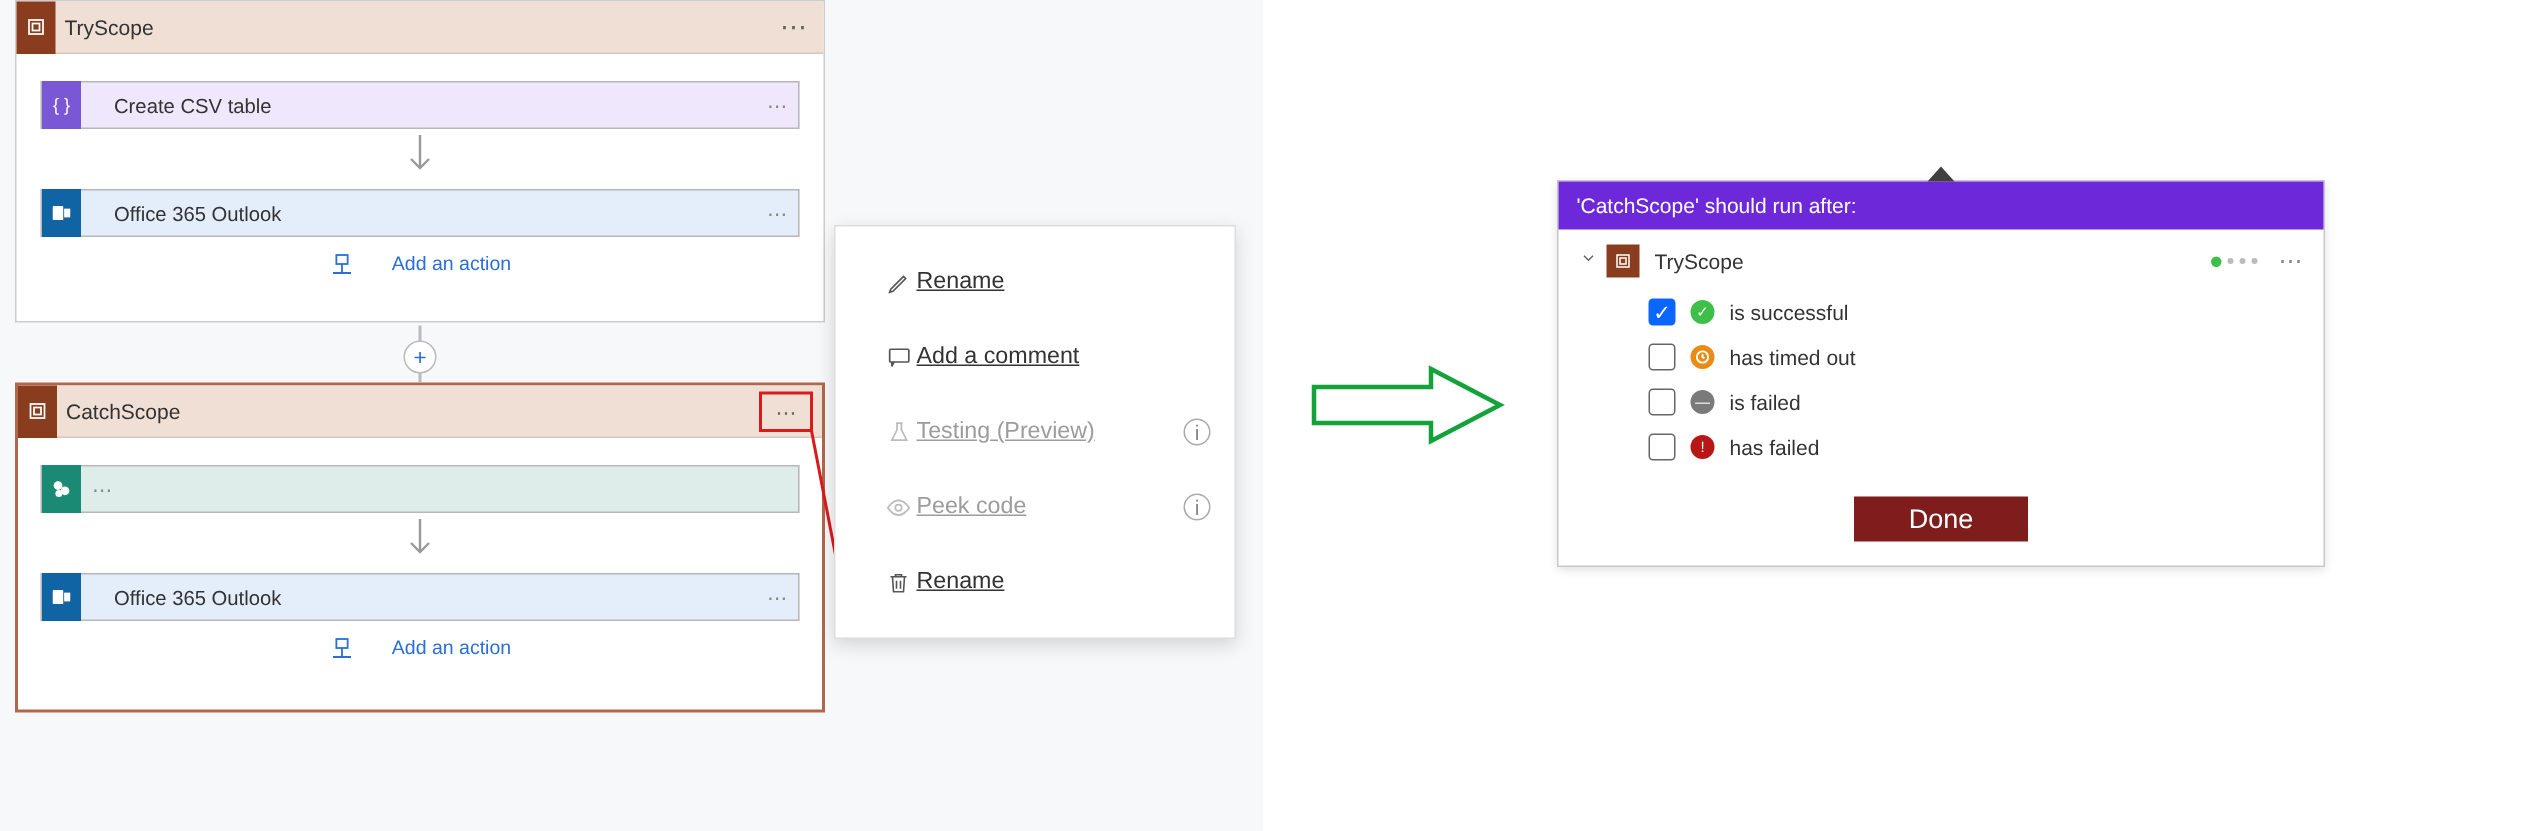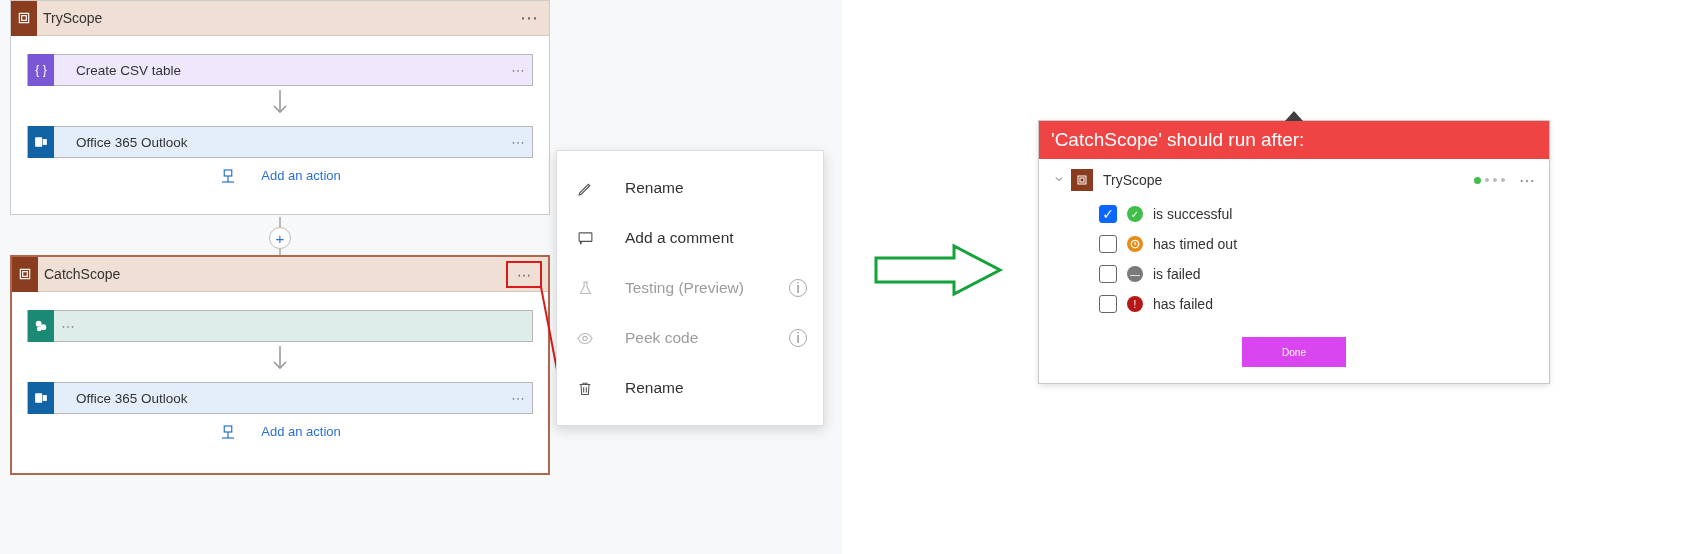--- a/index.html
+++ b/index.html
@@ -28,50 +28,50 @@
   .checkin { background:#deedea; } .checkin .aicon{ background:#1a8a75; }
   .arrow-down { display:flex; justify-content:center; margin:4px 0 8px; }
   .arrow-down svg { stroke:#999; }
   .add-action { display:flex; justify-content:center; align-items:center; gap:24px; color:#2b6fd6; font-size:13px; cursor:pointer; margin-top:10px;}
   .add-action svg { stroke:#2b6fd6; }
   .scope-connector { position:absolute; left:269px; top:217px; width:22px; height:38px; }
   .scope-connector .vline { position:absolute; left:10px; top:0; width:2px; height:38px; background:#bbb; }
   .scope-connector .plus { position:absolute; left:0; top:10px; width:22px; height:22px; border-radius:50%; background:#fff; border:1px solid #bbb; display:flex; align-items:center; justify-content:center; color:#2b6fd6; font-size:15px; cursor:pointer; }
   
   .ctxmenu { position:absolute; left:556px; top:150px; width:268px; background:#fff; border:1px solid #ddd; box-shadow:0 4px 12px rgba(0,0,0,.15); padding:12px 0; }
-  .ctxmenu .item { display:flex; align-items:center; height:50px; padding:0 18px; font-size:15.5px; color:#333; cursor:pointer; gap:30px; position:relative; }
+  .ctxmenu .item { display:flex; align-items:center; height:50px; padding:0 32px; font-size:15.5px; color:#333; cursor:pointer; gap:2px; position:relative;text-decoration:underline; }
   .ctxmenu .item.disabled { color:#9c9c9c; cursor:default; }
   .ctxmenu .item .info { position:absolute; right:16px; color:#888; font-size:14px; border:1px solid #aaa; border-radius:50%; width:18px; height:18px; display:flex; align-items:center; justify-content:center; }
   .ctxmenu .item.highlight { border:2px solid #d91b1b; margin:-2px 0; }
   .ctxmenu .ico { width:20px; display:flex; justify-content:center; }
   
   .green-arrow { position:absolute; left:874px; top:240px; width:130px; height:60px; }
   
   .panel { position:absolute; left:1038px; top:120px; width:512px; background:#fff; border:1px solid #c8c8c8; box-shadow:0 2px 6px rgba(0,0,0,.12); }
   .panel .arrowtab { position:absolute; top:-10px; left:50%; transform:translateX(-50%); width:0; height:0; border-left:9px solid transparent; border-right:9px solid transparent; border-bottom:10px solid #3f3f3f; }
-  .panel .ph { background:#ef4444; color:#fff; font-size:19px; padding:8px 12px; }
+  .panel .ph { background:#6d28d9; color:#fff; font-size:14px; padding:8px 12px; }
   .panel .prow { display:flex; align-items:center; padding:10px 14px 4px; position:relative;}
   .panel .chev { width:18px; color:#666; cursor:pointer; }
   .panel .ricon { width:22px; height:22px; background:#8a3d1e; display:flex; align-items:center; justify-content:center; margin-right:10px; }
   .panel .rlabel { font-size:14px; flex:1; }
   .panel .dots { display:flex; gap:4px; align-items:center; margin-right:4px;}
   .panel .dots .d { width:4px; height:4px; border-radius:50%; background:#bbb;}
   .panel .dots .d.active { background:#3fbf4a; width:7px; height:7px;}
   .panel .pmenu { color:#888; cursor:pointer; padding-left:10px;}
   .opts { padding:4px 10px 14px 60px; }
   .opt  { display:flex; align-items:center; gap:10px; padding:6px 0; font-size:14px; }
   .opt .cb { width:18px; height:18px; border:1px solid #666; border-radius:3px; display:flex; align-items:center; justify-content:center; cursor:pointer; }
   .opt .cb.checked { background:#0a66ff; border-color:#0a66ff; color:#fff; }
   .opt .st { width:16px; height:16px; border-radius:50%; display:flex; align-items:center; justify-content:center; font-size:10px; color:#fff; }
   .st-ok   { background:#3fbf4a; }
   .st-time { background:#e88c18; }
   .st-skip { background:#7a7a7a; }
   .st-fail { background:#b71717; }
   .done { display:flex; justify-content:center; padding:4px 0 16px; }
-  .done button { background:#d946ef; color:#fff; border:none; width:104px; height:30px; font-size:10px; cursor:pointer; }
+  .done button { background:#7f1d1d; color:#fff; border:none; width:116px; height:30px; font-size:18px; cursor:pointer; }
   svg.scope-svg { width:14px; height:14px; }
 </style>
 </head>
 <body>
 
 <div class="canvas">
 
   <div class="scope scope-try">
     <div class="header">
       <div class="hicon">

